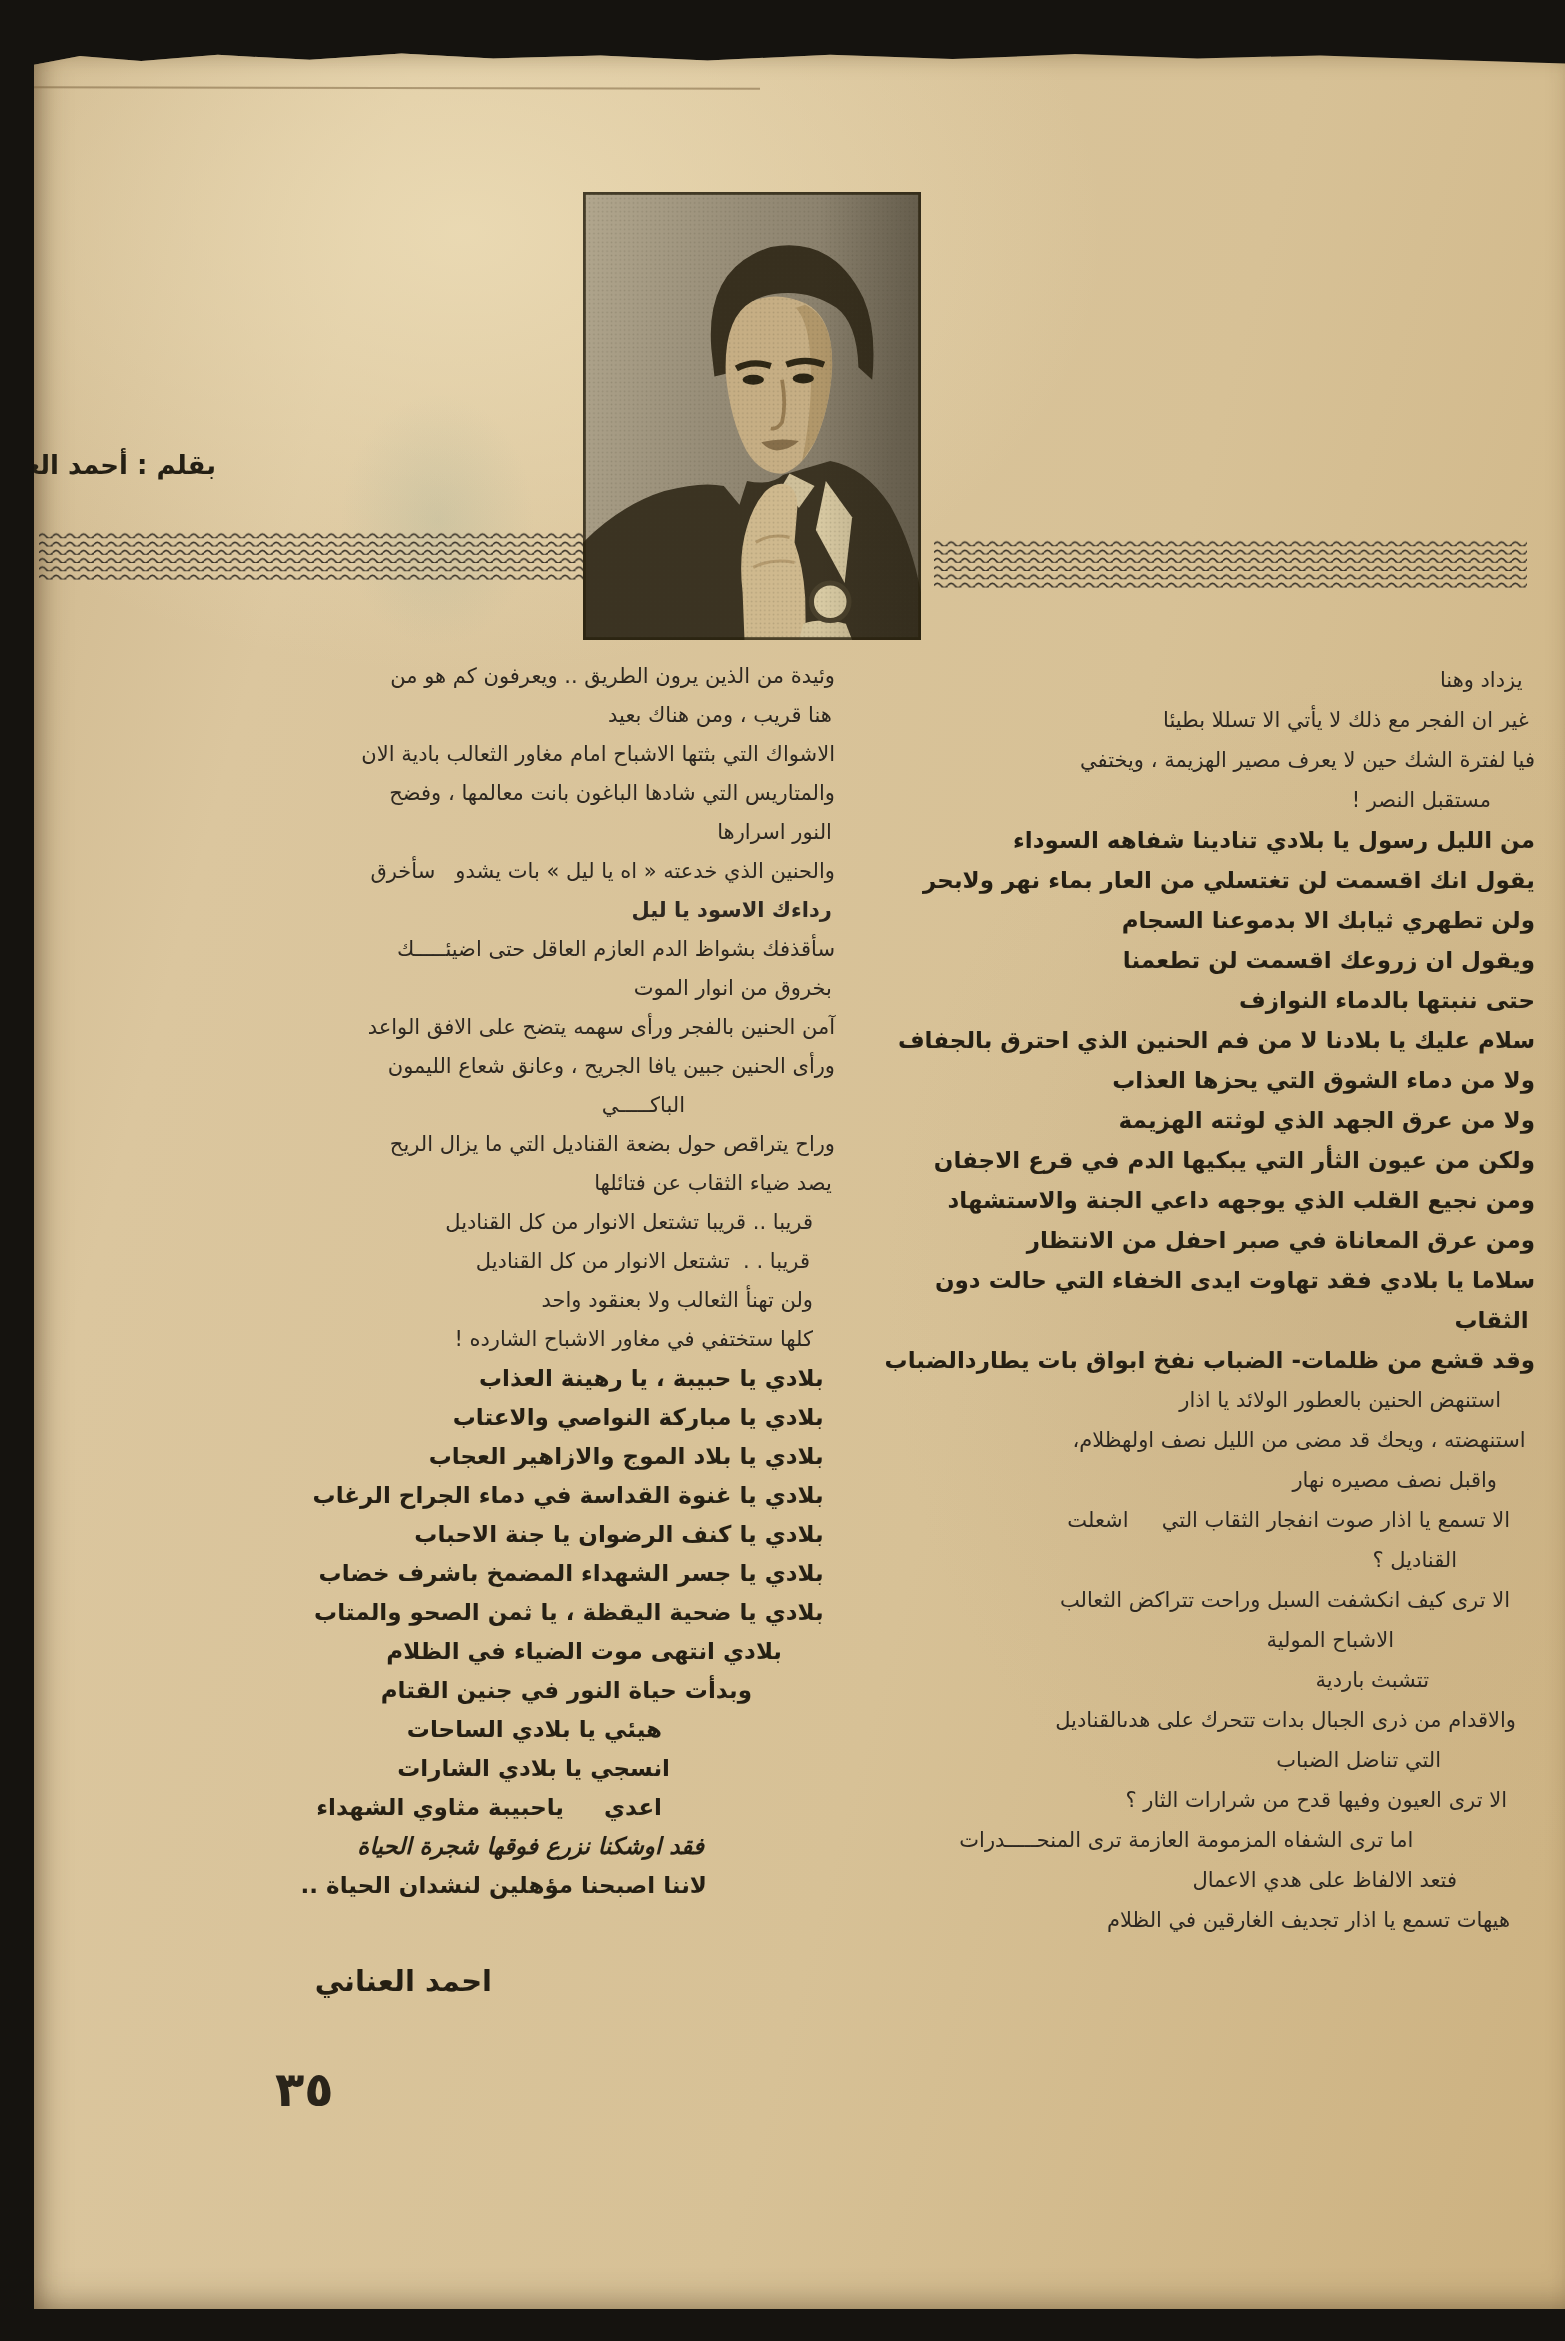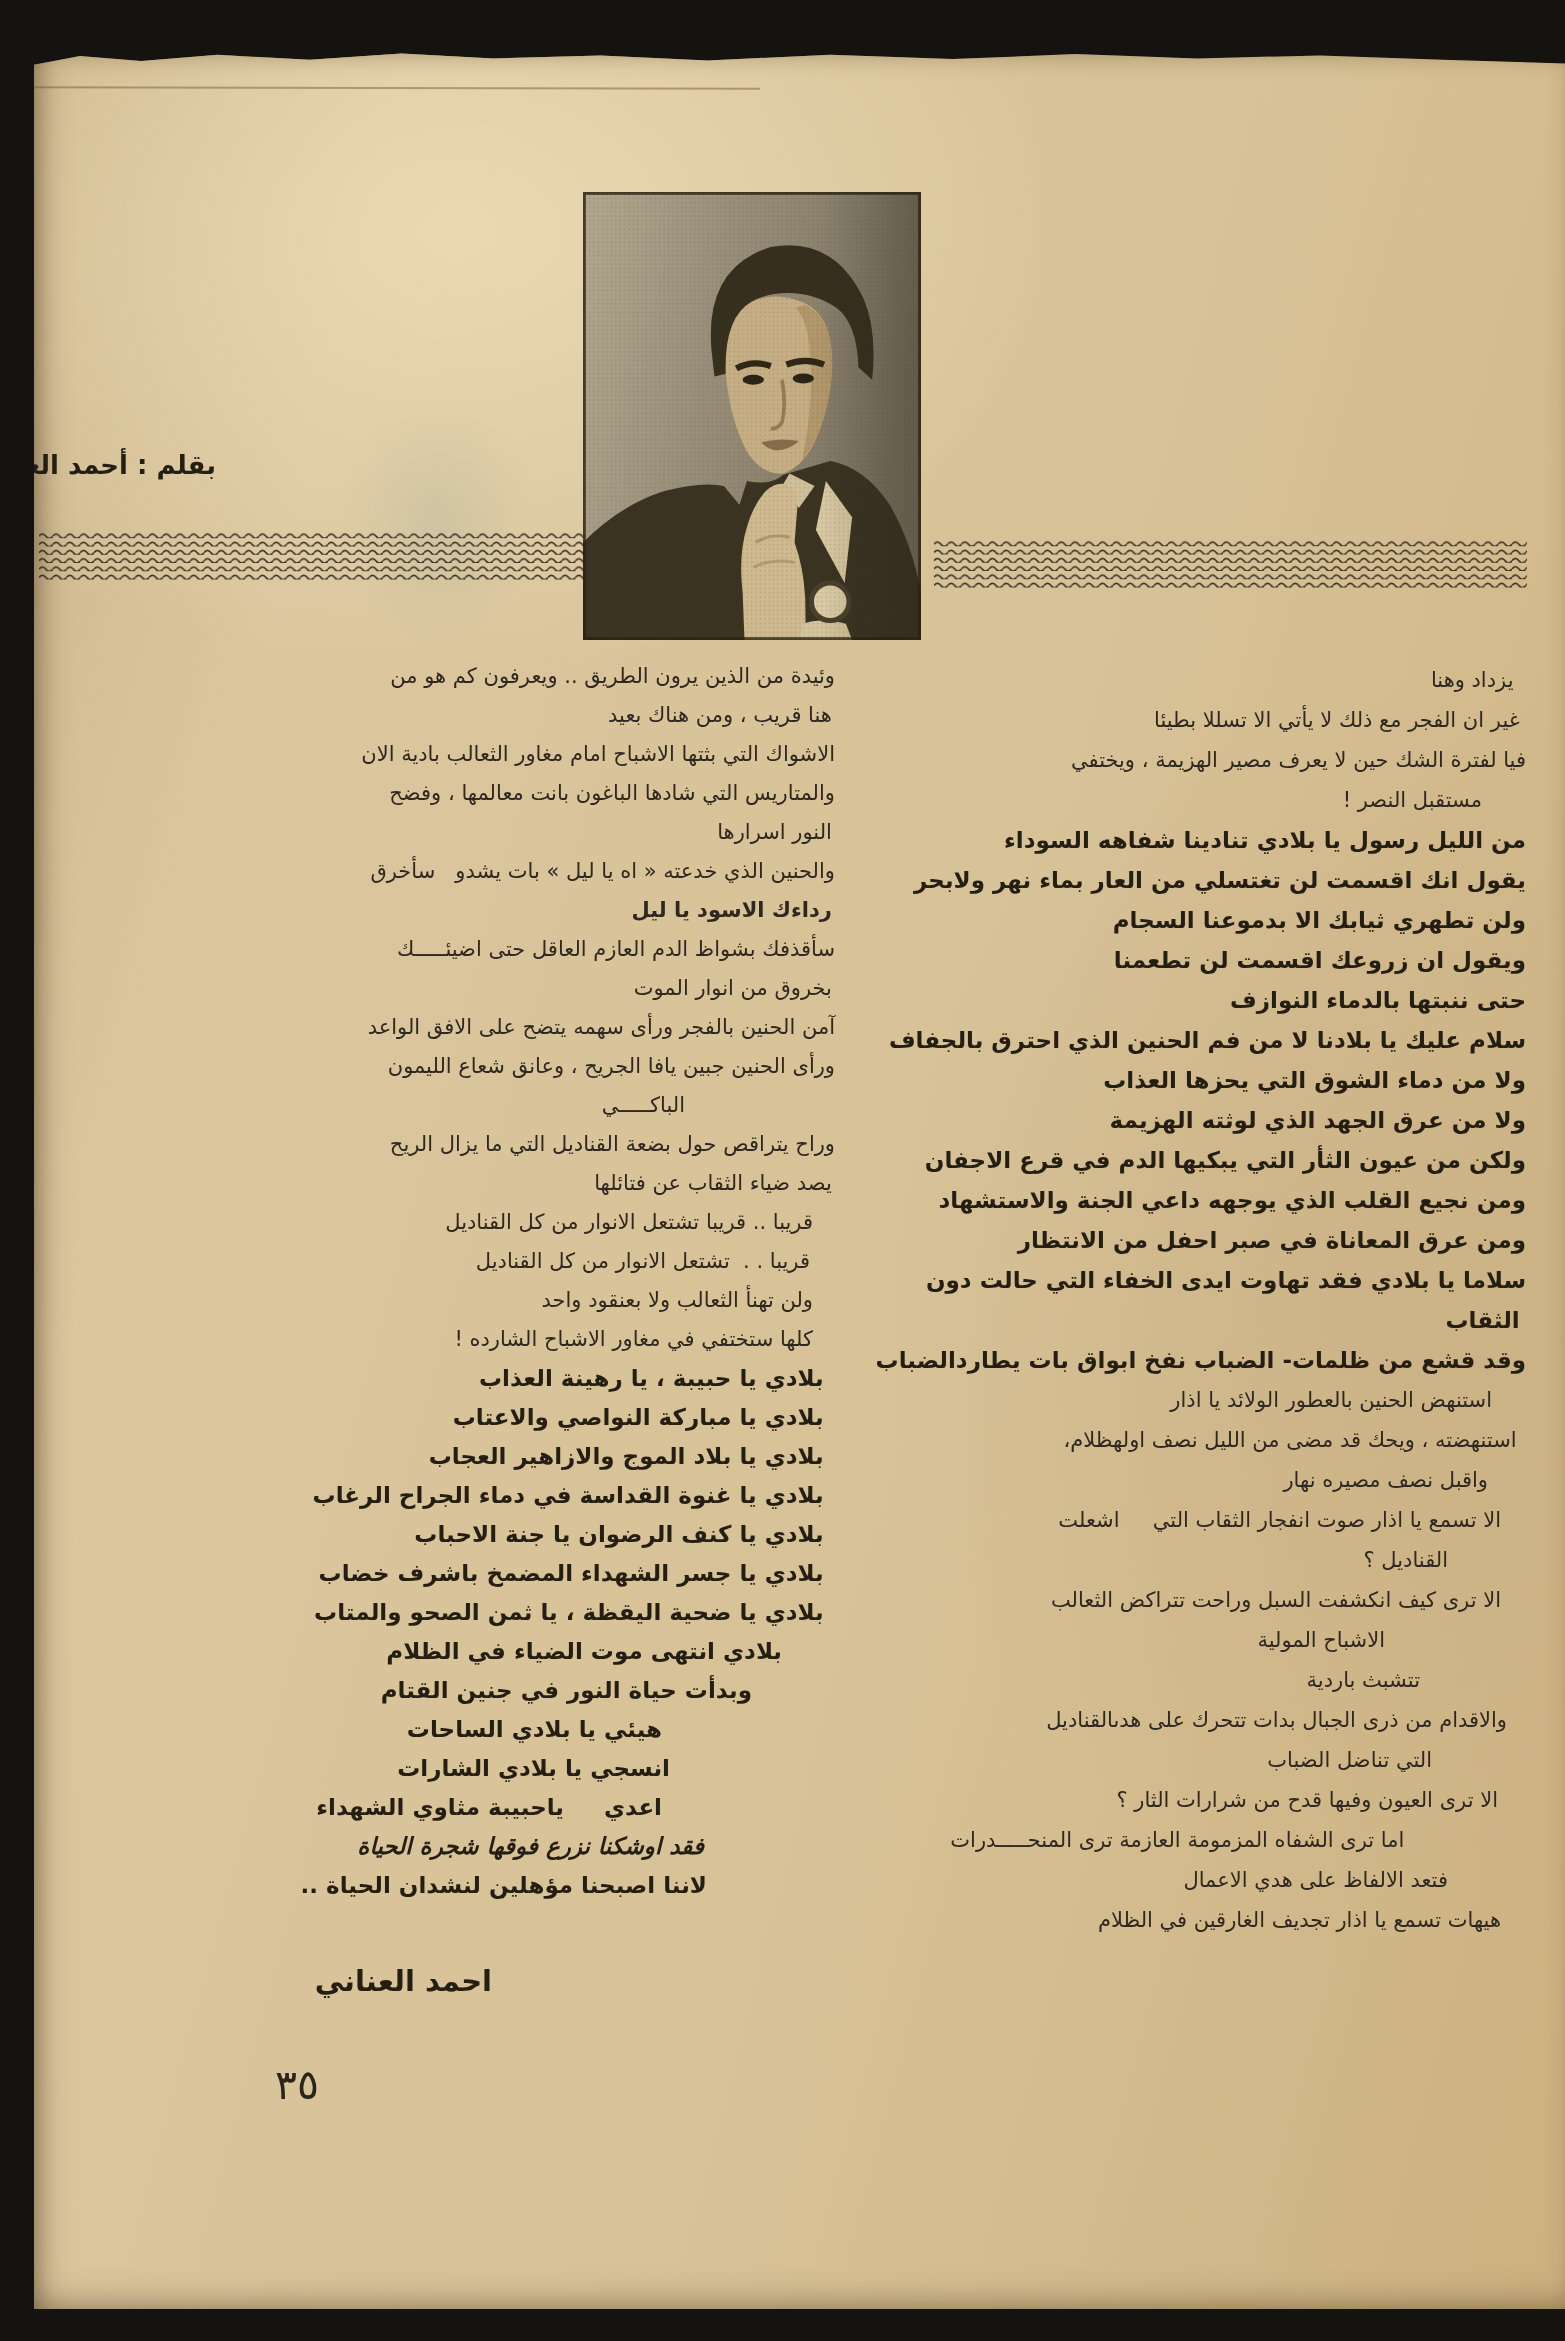--- a/index.html
+++ b/index.html
@@ -33,32 +33,32 @@
     font-size:26px;font-weight:bold;color:#241f14;
   }
   .wave{position:absolute;height:50px;}
   .wave-left{left:5px;top:479px;width:549px;}
   .wave-right{left:900px;top:487px;width:593px;}
   .photo{position:absolute;left:549px;top:141px;width:338px;height:448px;z-index:2;}
   .photo svg{display:block;width:100%;height:100%;}
   .col{position:absolute;direction:rtl;color:#2e2820;}
   .col .line{white-space:pre;text-align:right;font-size:21px;}
   .col .line.bold{font-weight:700;font-size:23px;color:#251f13;}
-  .col-right{top:609px;right:39px;width:688px;}
+  .col-right{top:609px;right:30px;width:688px;}
   .col-right .line{line-height:40px;}
   .col-left{top:606px;right:730px;width:776px;}
   .col-left .line{line-height:39px;}
   .signature{
     position:absolute;top:1913px;right:1073px;
     direction:rtl;white-space:nowrap;
     font-size:29px;font-weight:bold;color:#251f13;
   }
   .pagenum{
     position:absolute;left:241px;top:2010px;
-    font-size:41px;font-weight:normal;color:#2a241a;
+    font-size:48px;font-weight:bold;color:#2a241a;
   }
 </style>
 </head>
 <body>
 
 <div class="stage">
   <div class="paper">
 
     <div class="fold-line"></div>
     <div class="smudge"></div>

